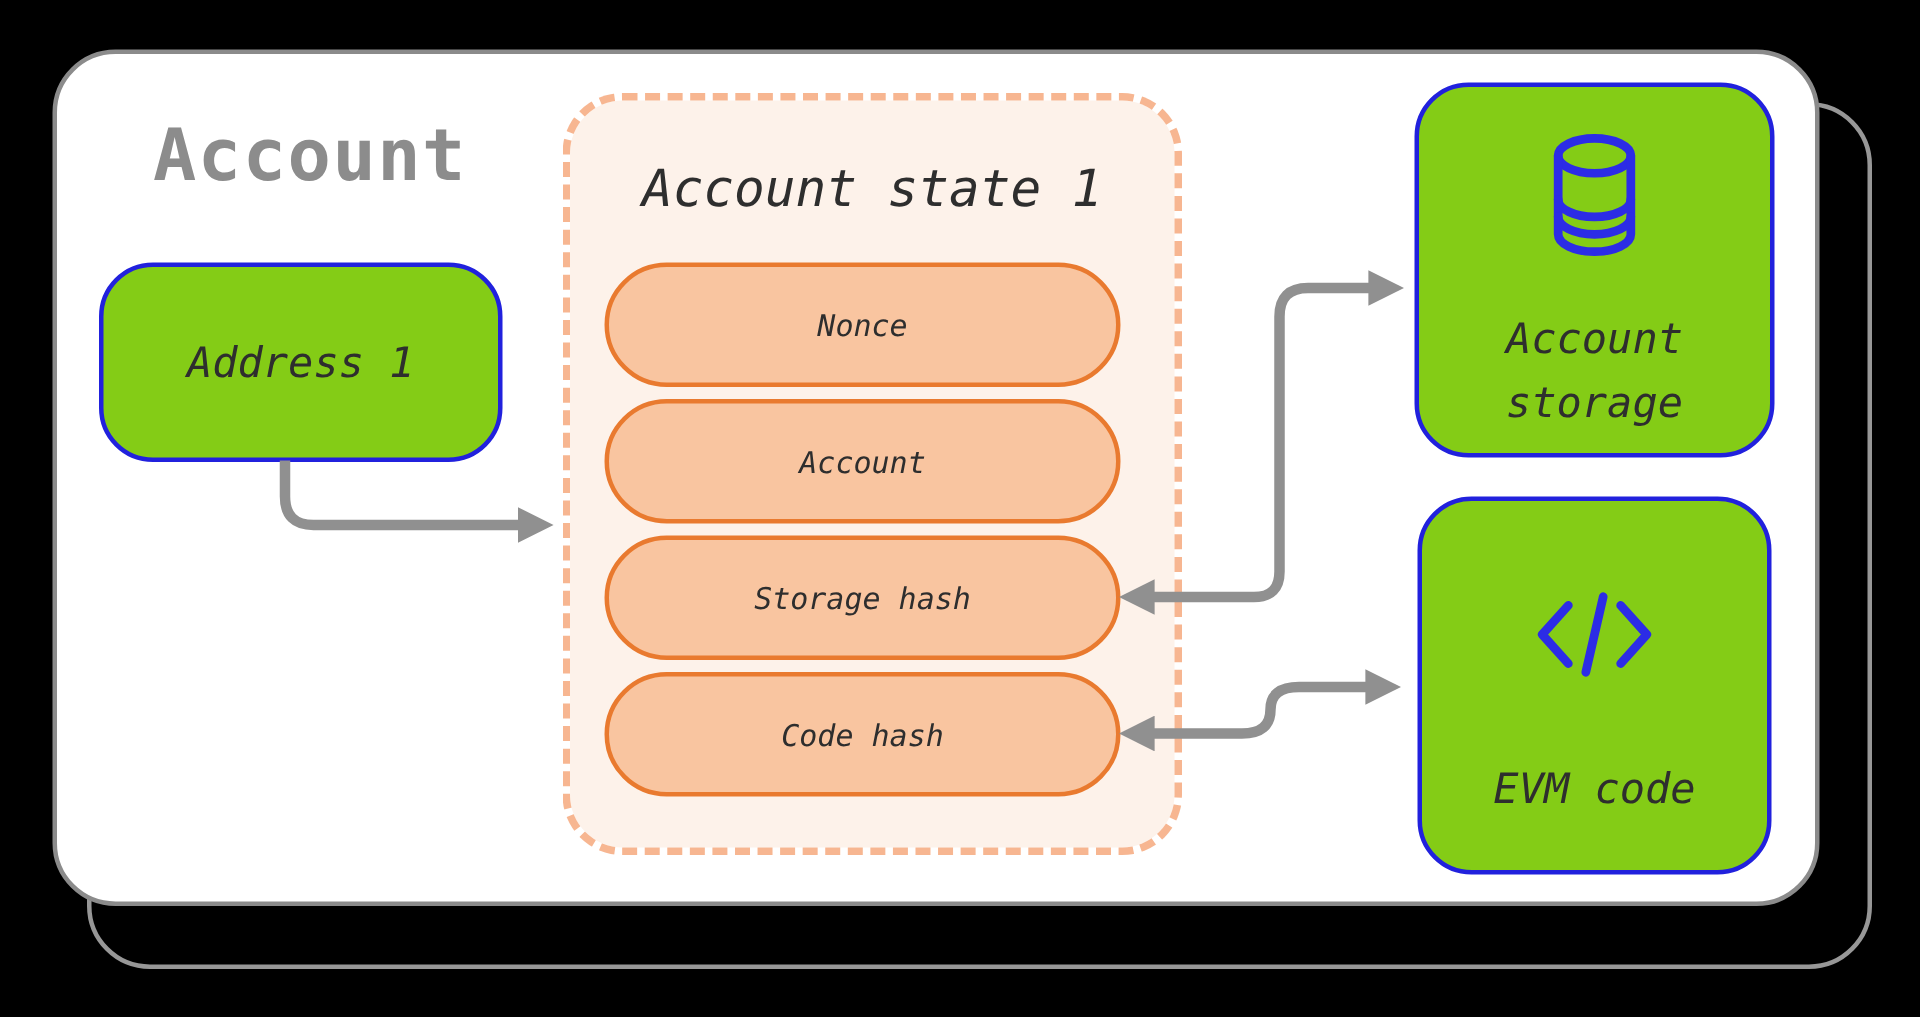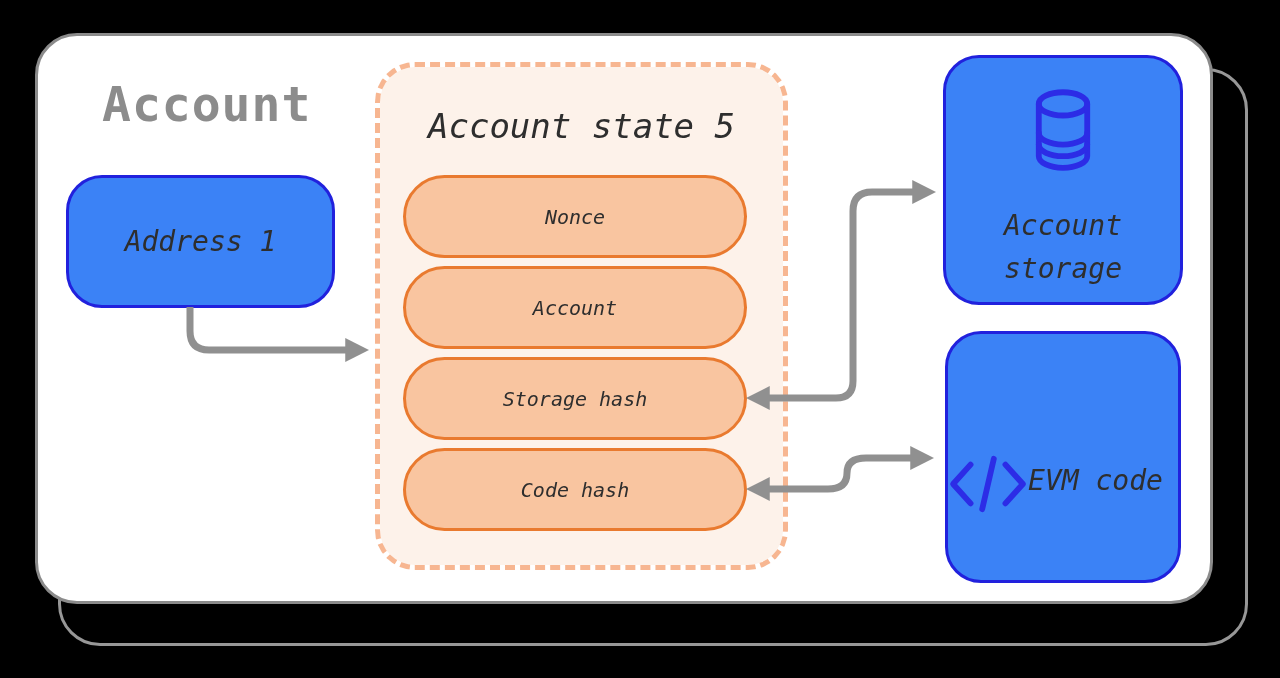--- a/index.html
+++ b/index.html
@@ -37,21 +37,21 @@
     position: absolute;
     left: 102px; top: 76px;
     font-size: 48px;
     font-weight: bold;
     color: #8c8c8c;
     letter-spacing: 1px;
   }
   .node {
     position: absolute;
     box-sizing: border-box;
-    background: #3b82f6;
+    background: #84cc16;
     border: 3px solid #2121dd;
     display: flex;
     align-items: center;
     justify-content: center;
     color: #2e2e2e;
   }
   .address-box {
     left: 66px; top: 175px;
     width: 269px; height: 133px;
     border-radius: 36px;
@@ -100,21 +100,21 @@
     left: 943px; top: 55px;
     width: 240px; height: 250px;
     border-radius: 36px;
     flex-direction: column;
     justify-content: flex-start;
   }
   .evm-box {
     left: 945px; top: 331px;
     width: 236px; height: 252px;
     border-radius: 36px;
-    flex-direction: row;
+    flex-direction: column;
     justify-content: flex-start;
   }
   .node-icon { display: block; }
   .storage-box .node-icon { margin-top: 30px; }
   .evm-box .node-icon { margin-top: 58px; }
   .node-label {
     text-align: center;
     font-size: 28px;
     font-style: italic;
     line-height: 43px;
@@ -138,21 +138,21 @@
 
   <div class="main-rect"></div>
 
   <div class="heading">Account</div>
 
   <div class="node address-box">
     <span>Address 1</span>
   </div>
 
   <div class="state-box"></div>
-  <div class="state-title">Account state 5</div>
+  <div class="state-title">Account state 1</div>
 
   <div class="field-pill pill-1">
     <span>Nonce</span>
   </div>
   <div class="field-pill pill-2">
     <span>Account</span>
   </div>
   <div class="field-pill pill-4">
     <span>Code hash</span>
   </div>

